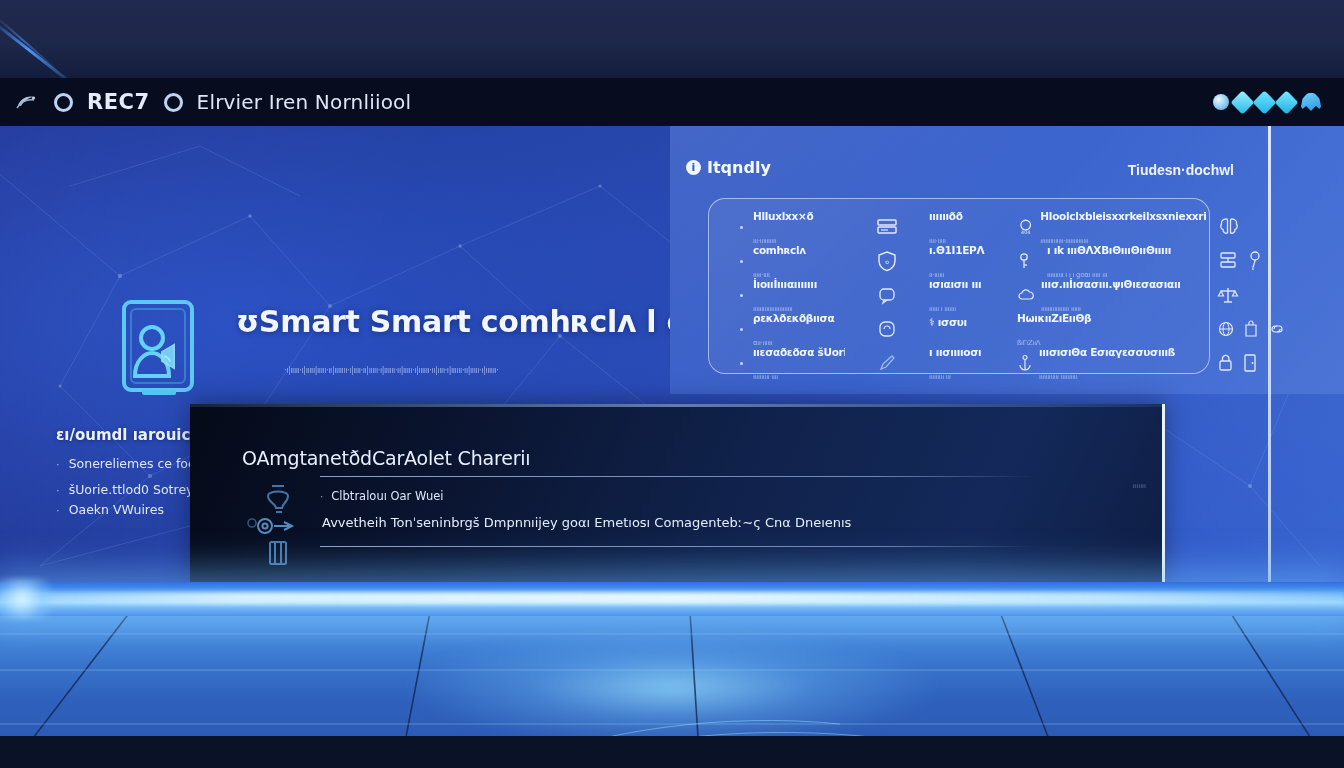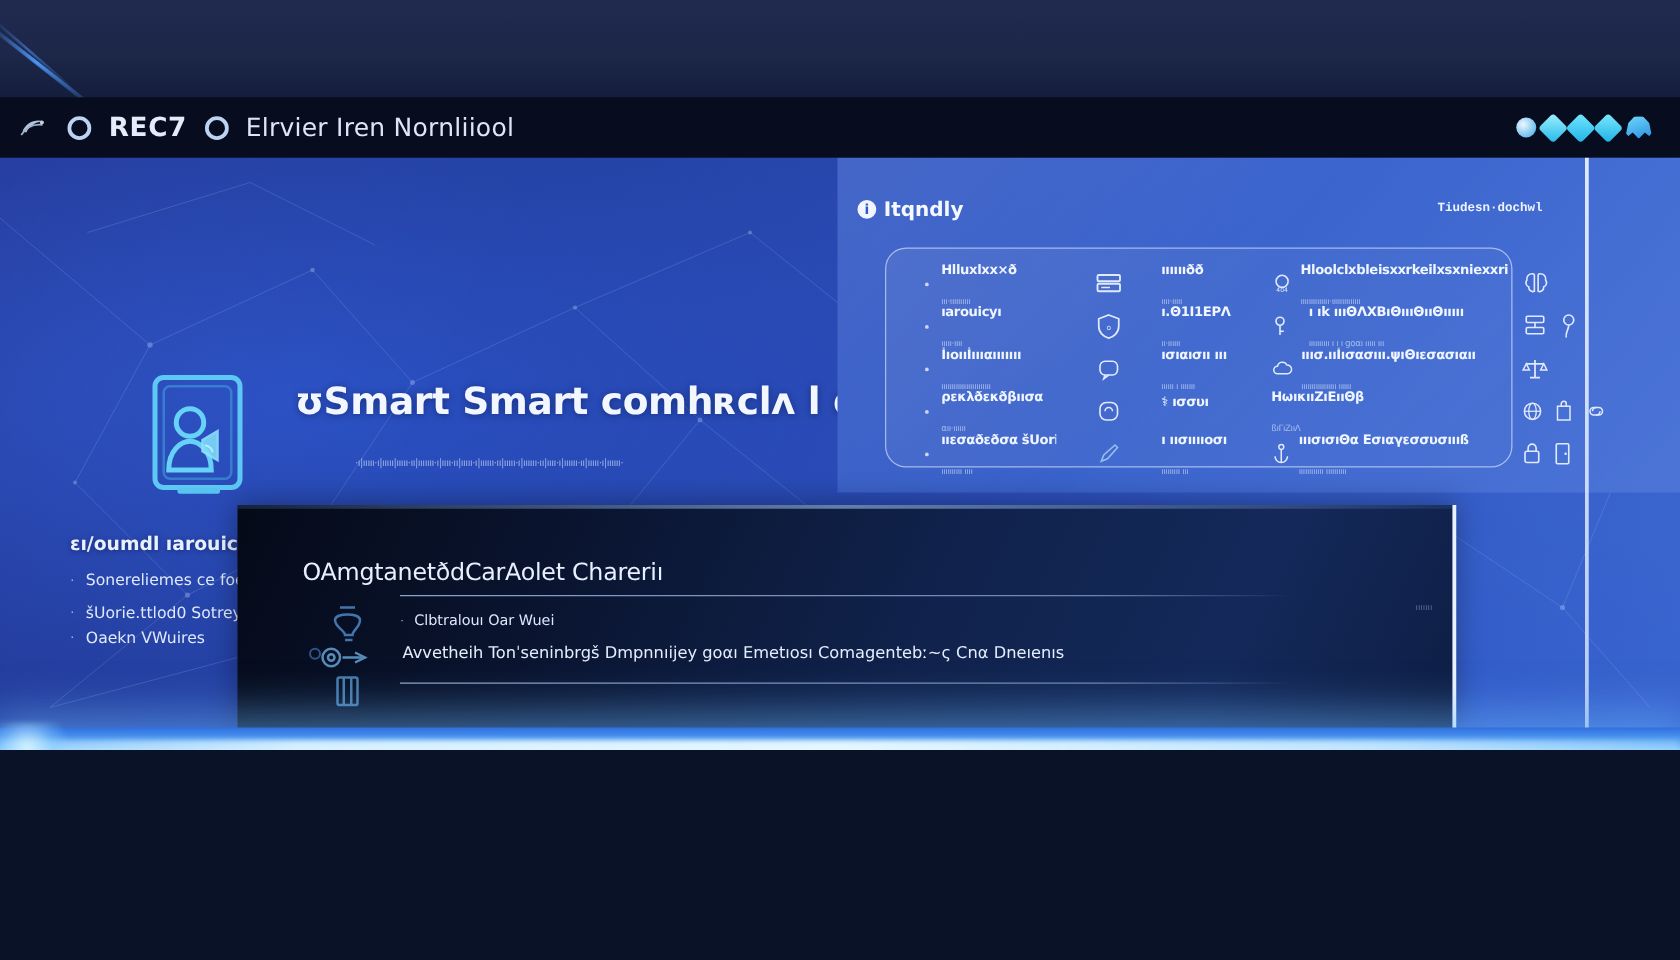--- a/index.html
+++ b/index.html
@@ -5,21 +5,21 @@
 <style>
   * { box-sizing: border-box; margin: 0; padding: 0; }
   html, body {
     width: 1344px; height: 768px;
     overflow: hidden;
     background: #0a1228;
     font-family: "Liberation Sans", sans-serif;
   }
   #stage {
     position: relative;
-    width: 1344px; height: 600px;
+    width: 1344px; height: 736px;
     overflow: hidden;
   }
 
   
   .top-strip {
     position: absolute; left: 0; top: 0; width: 1344px; height: 78px;
     background: linear-gradient(180deg, #20294f 0%, #1d2749 55%, #141d3c 100%);
     overflow: hidden;
   }
   .top-streak {
@@ -193,22 +193,22 @@
     color: #3358c6; font-size: 11px; font-weight: 700;
     font-family: "DejaVu Sans", sans-serif;
   }
   .rp-head-label {
     color: #f4f8ff; font-size: 16px; font-weight: 600;
     font-family: "DejaVu Sans", sans-serif;
     filter: blur(0.3px);
   }
   .rp-head-right {
     position: absolute; right: 110px; top: 36px;
-    color: #eef4ff; font-size: 10px; font-weight: 600;
-    font-family: Liberation Mono, monospace;
+    color: #eef4ff; font-size: 14px; font-weight: 600;
+    font-family: Liberation Sans, sans-serif;
     filter: blur(0.35px);
     white-space: nowrap;
   }
   .rp-card {
     position: absolute; left: 38px; top: 72px;
     width: 502px; height: 176px;
     border: 1.4px solid rgba(225,238,255,0.62);
     border-radius: 17px;
     background: linear-gradient(135deg, rgba(255,255,255,0.07), rgba(255,255,255,0.015));
   }
@@ -490,21 +490,21 @@
             <svg class="rp-ico" width="24" height="24" viewBox="0 0 24 24">
                 <path d="M9 4 C6 4 4 6 4.5 9 C3 11 4 14 6 14.5 C6 17 8 19 10.5 18 L10.5 5 C10.5 4.3 9.8 4 9 4 Z" fill="none" stroke="#eef5ff" stroke-width="1.3"></path>
                 <path d="M13.5 5 L13.5 18 C16 19 18 17 18 14.5 C20 14 21 11 19.5 9 C20 6 18 4 15 4 C14.2 4 13.5 4.3 13.5 5 Z" fill="none" stroke="#eef5ff" stroke-width="1.3"></path>
               </svg>
           </span>
         </div>
 
         <div class="rp-row">
           <span class="rp-dot"></span>
           <span class="rp-c1">
-            <span class="glyph-main">ıarouicyı</span>
+            <span class="glyph-main">comhʀclʌ</span>
             <span class="glyph-sub">ııııı·ıııı</span>
           </span>
           <span class="rp-c2">
             <svg class="rp-ico" width="20" height="22" viewBox="0 0 20 22">
                 <path d="M10 2 L18 5 V11 C18 16 14 19.5 10 20.5 C6 19.5 2 16 2 11 V5 Z" fill="none" stroke="#eef5ff" stroke-width="1.4"></path>
                 <text x="10" y="14" font-size="6" fill="#eef5ff" text-anchor="middle" font-family="DejaVu Sans">o</text>
               </svg>
           </span>
           <span class="rp-c3">
             <span class="glyph-main">ı.Θ1Ι1ΕΡΛ</span>

